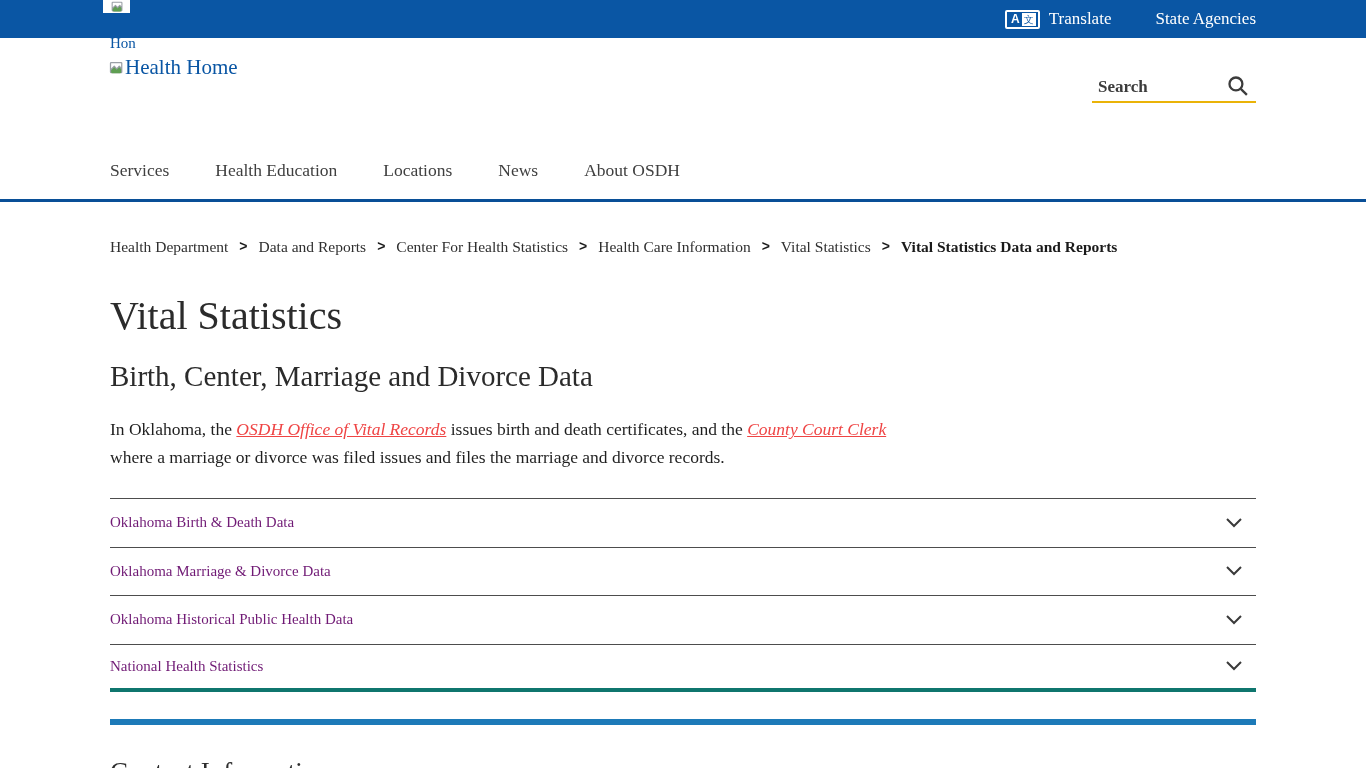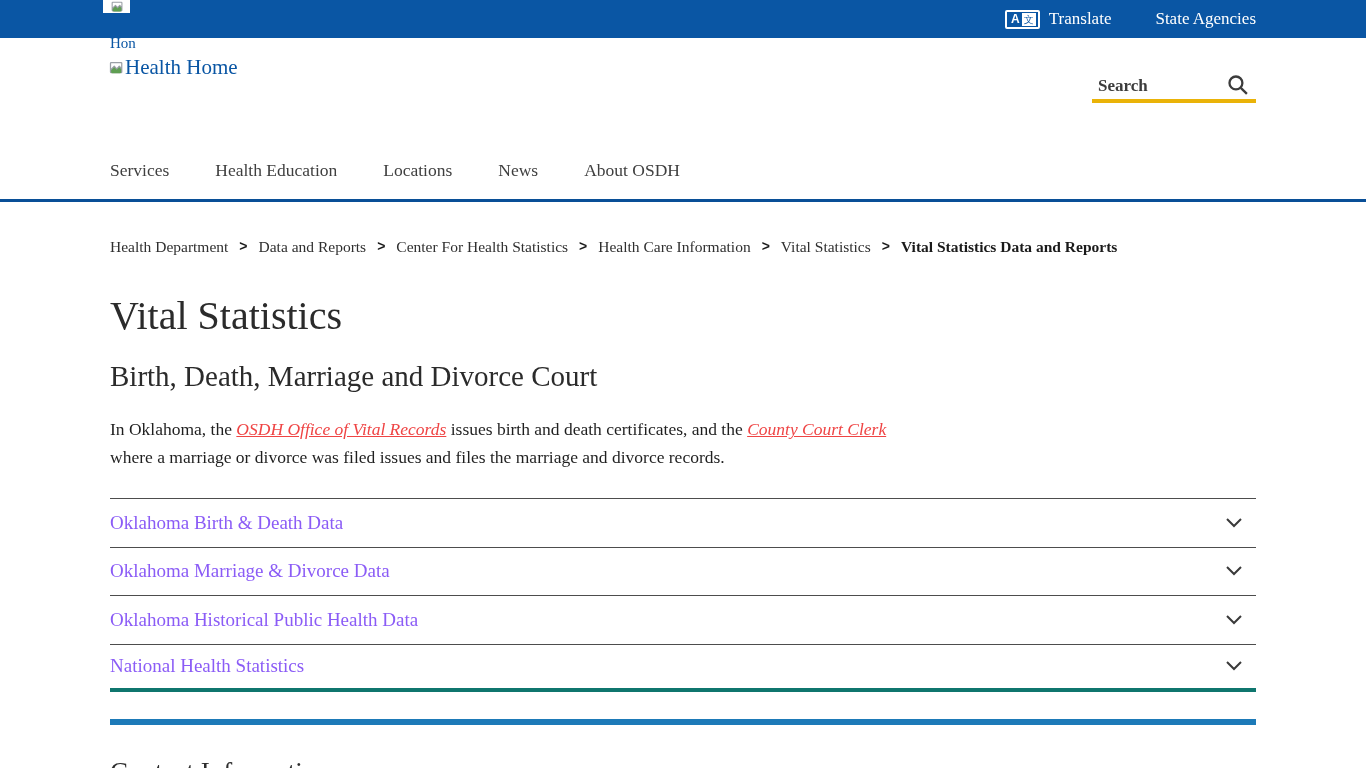--- a/index.html
+++ b/index.html
@@ -26,21 +26,21 @@
                  background:#fff; z-index:3; display:flex; align-items:flex-start;
                  padding-left:7px; cursor:pointer; }
   .home-alt { position:absolute; left:110px; top:35px; z-index:1; color:#0a56a4;
               font-size:15px; text-decoration:none; cursor:pointer; }
   .health-home { position:absolute; left:108px; top:55px; display:flex;
                  align-items:center; gap:2px; color:#0a56a4; font-size:21px;
                  text-decoration:none; cursor:pointer; z-index:1; }
 
   
   .search-box { position:absolute; left:1092px; top:72px; width:164px; height:31px;
-                border-bottom:4px solid #eab308; display:flex; align-items:center;
+                border-bottom:2px solid #eab308; display:flex; align-items:center;
                 justify-content:space-between; }
   .search-box input { border:none; outline:none; width:110px; font-family:"Liberation Serif",serif;
                 font-size:17px; font-weight:bold; color:#3c3c3c; padding-left:6px; background:transparent; }
   .search-box input::placeholder { color:#3c3c3c; opacity:1; }
   .search-btn { background:none; border:none; cursor:pointer; padding:0 6px 2px 0;
                 display:flex; align-items:center; }
 
   
   .mainnav { position:absolute; left:110px; top:160px; display:flex; gap:46px; }
   .mainnav a { color:#3f3f3f; font-size:17.5px; text-decoration:none; cursor:pointer;text-align:center; }
@@ -62,21 +62,21 @@
                    font-weight:400; color:#2b2b2b; }
   .intro { position:absolute; left:110px; top:416px; width:820px; font-size:17.5px;
            line-height:27.5px; color:#1f1f1f; }
   .intro a { color:#ef4444; text-decoration:underline; cursor:pointer;font-style:italic; }
 
   
   .accordion { position:absolute; left:110px; top:498px; width:1146px; }
   .acc-row { height:48.5px; border-top:1px solid #4d4d4d; display:flex;
              align-items:center; justify-content:space-between; cursor:pointer; }
   .acc-row:last-child { border-bottom:4px solid #0f766e;align-items:center; }
-  .acc-label { font-size:19px; color:#8b5cf6; }
+  .acc-label { font-size:15px; color:#701a75; }
   .acc-chevron { margin-right:14px; display:flex; align-items:center; }
 
   
   .blue-divider { position:absolute; left:110px; top:719px; width:1146px; height:6px;
                   background:#1d7ab8; }
   .contact-heading { position:absolute; left:110px; top:757px; font-size:27px;
                      font-weight:400; color:#2e2e2e; }
 </style>
 </head>
 <body>
@@ -141,21 +141,21 @@
     <a>Center For Health Statistics</a>
     <span class="crumb-sep">&gt;</span>
     <a>Health Care Information</a>
     <span class="crumb-sep">&gt;</span>
     <a>Vital Statistics</a>
     <span class="crumb-sep">&gt;</span>
     <span class="crumb-current">Vital Statistics Data and Reports</span>
   </div>
 
   <h1 class="page-title">Vital Statistics</h1>
-  <h2 class="page-subtitle">Birth, Death, Marriage and Divorce Court</h2>
+  <h2 class="page-subtitle">Birth, Center, Marriage and Divorce Data</h2>
 
   <p class="intro"><span>In Oklahoma, the </span><a>OSDH Office of Vital Records</a><span> issues birth and death certificates, and the </span><a>County Court Clerk</a><span> where a marriage or divorce was filed issues and files the marriage and divorce records.</span></p>
 
   <div class="accordion">
     <div class="acc-row">
       <span class="acc-label">Oklahoma Birth &amp; Death Data</span>
       <span class="acc-chevron">
         <svg width="16" height="10" viewBox="0 0 16 10" fill="none" stroke="#3a3a3a" stroke-width="2">
           <polyline points="1,1 8,8 15,1"></polyline>
         </svg>

